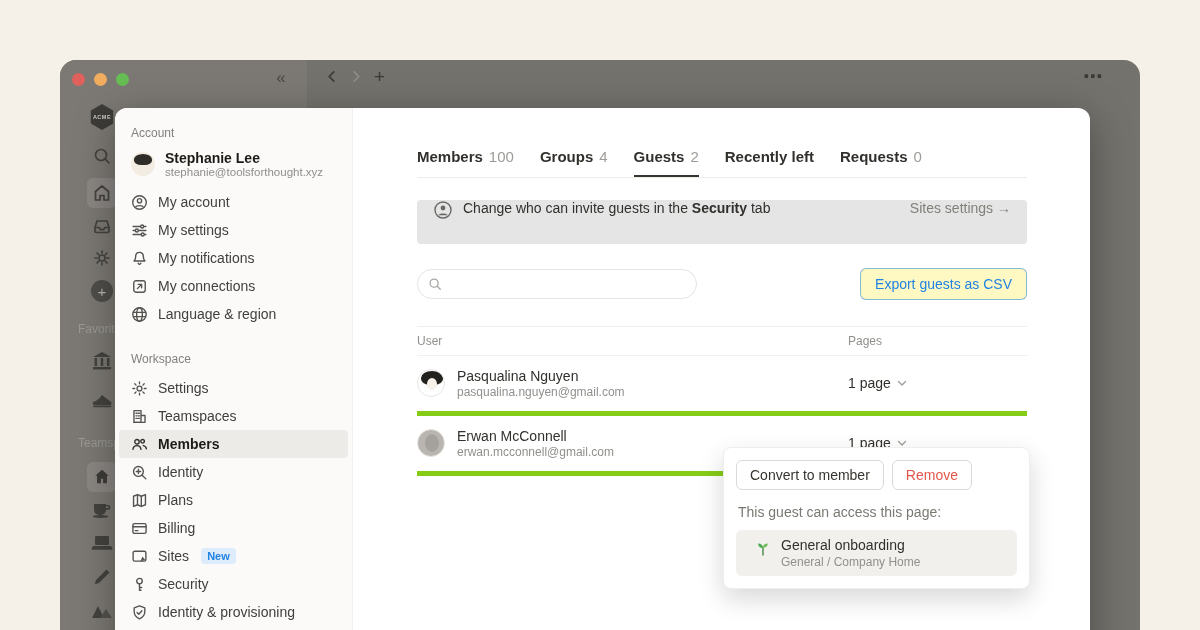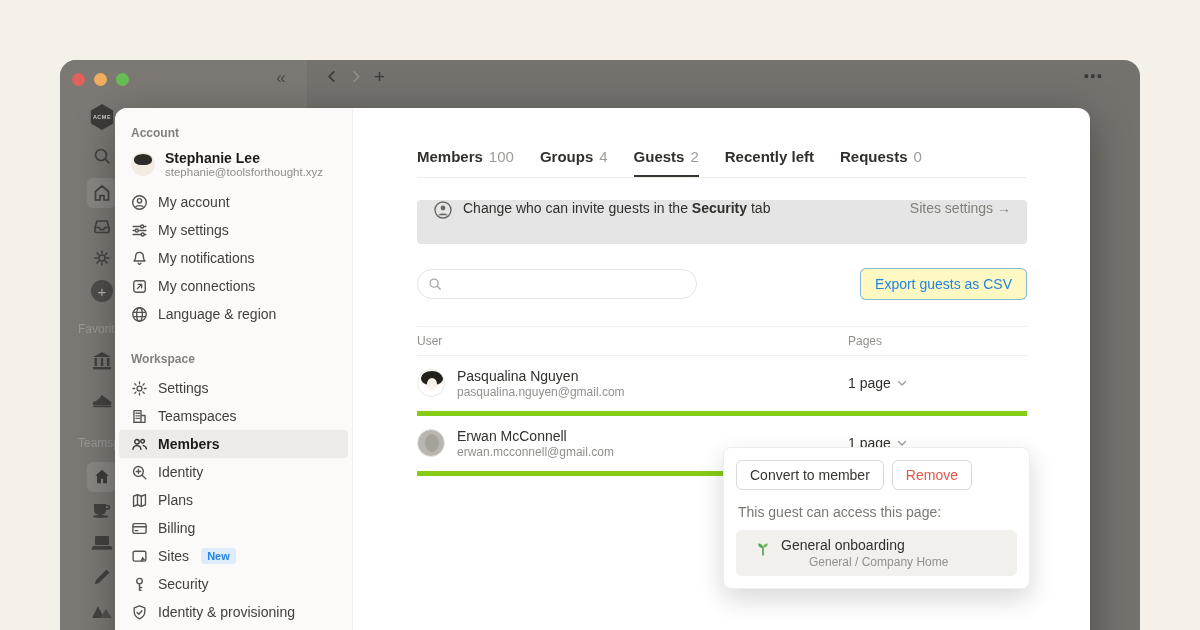--- a/index.html
+++ b/index.html
@@ -27,21 +27,21 @@
   .rail-box { width:30px; height:30px; border-radius:6px; background:rgba(255,255,255,.11);
               display:flex; align-items:center; justify-content:center; margin-bottom:8px; }
   .rail-label { align-self:stretch; margin-left:-2px; font-size:12px; color:#9B9994; white-space:nowrap; }
   .plus-circle { width:22px; height:22px; border-radius:50%; background:#504E4A; color:#B9B7B3;
                  display:flex; align-items:center; justify-content:center; font-size:15px; margin-bottom:20px; }
 
   
   .modal { position:absolute; left:115px; top:108px; width:975px; height:560px; background:#fff;
            border-radius:12px; box-shadow:0 10px 40px rgba(0,0,0,.35); z-index:10; display:flex; overflow:hidden; }
   .snav { width:238px; background:#FBFAF9; border-right:1px solid #F0EFEC; padding-top:18px; flex-shrink:0; }
-  .snav-heading { margin:0 16px 8px; font-size:12px; font-weight:700; color:#82817D; }
+  .snav-heading { margin:0 16px 8px; font-size:12px; font-weight:400; color:#82817D; }
   .snav-user { display:flex; align-items:center; gap:10px; padding:2px 16px 10px; }
   .snav-avatar { width:24px; height:24px; border-radius:50%; background:#F3ECE2; position:relative; overflow:hidden; flex-shrink:0; }
   .snav-avatar::before { content:""; position:absolute; left:3px; top:2px; width:18px; height:11px; border-radius:50% 50% 40% 40%; background:#2E2C29; }
   .snav-user-name { font-size:14px; font-weight:700; color:#1D1B16; line-height:1.15; }
   .snav-user-email { font-size:11.5px; color:#8F8E8A; }
   .snav-item { display:flex; align-items:center; gap:10px; height:28px; margin:0 4px; padding:0 12px;
                border-radius:4px; font-size:14px; color:#42403C; }
   .snav-item.active { background:#ECEBE8; color:#1D1B16; font-weight:700; }
   .snav-item .ico { width:17px; display:flex; justify-content:center; flex-shrink:0; }
   .snav-gap { height:24px; }
@@ -86,21 +86,21 @@
   
   .popup { position:absolute; left:723px; top:447px; width:307px; z-index:50; background:#fff;
            border:1px solid #EFEEEB; border-radius:8px; box-shadow:0 10px 26px rgba(15,15,15,.16); padding:12px; }
   .popup-btns { display:flex; gap:8px; }
   .pbtn { height:30px; padding:0 13px; background:#fff; border:1px solid #DCDAD6; border-radius:6px;
           font-size:14px; color:#37352F; display:flex; align-items:center; }
   .pbtn.danger { color:#E2574A; }
   .popup-caption { font-size:14px; color:#7A7872; margin:14px 2px 10px; }
   .popup-page { background:#F1F0ED; border-radius:6px; padding:7px 18px; display:flex; align-items:flex-start; gap:9px; }
   .pp-title { font-size:14px; font-weight:500; color:#32302C; line-height:1.25; }
-  .pp-path { font-size:12px; color:#91908C;margin-left:28px; }
+  .pp-path { font-size:12px; color:#91908C; }
 </style>
 </head>
 <body>
 
 <div class="window">
   <div class="rail-bg"></div>
 
   <div class="traffic">
     <div class="dot red"></div>
     <div class="dot yellow"></div>

